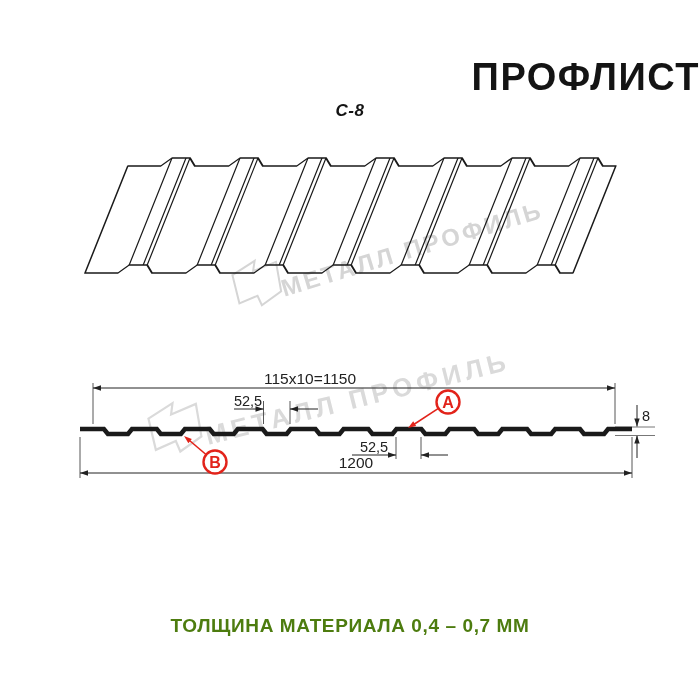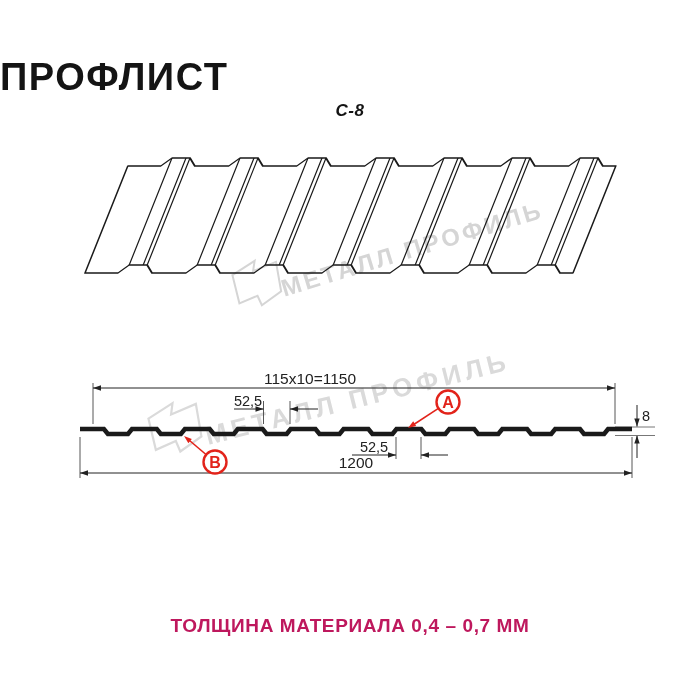--- a/index.html
+++ b/index.html
@@ -1,23 +1,23 @@
 <!DOCTYPE html>
 <html><head>
 <meta charset="utf-8">
 <style>
   html,body{margin:0;padding:0;background:#fff;}
   #page{position:relative;width:700px;height:700px;background:#ffffff;overflow:hidden;
         font-family:"Liberation Sans",sans-serif;}
-  .title{position:absolute;top:56px;left:0;width:700px;text-align:left;
+  .title{position:absolute;top:56px;left:0;width:700px;text-align:right;
          font-size:38px;font-weight:800;letter-spacing:1.5px;color:#141414;}
   .subtitle{position:absolute;top:101px;left:0;width:700px;text-align:center;
             font-size:17px;font-weight:700;letter-spacing:0.5px;color:#141414;font-style:italic;}
   .footer-note{position:absolute;top:615px;left:0;width:700px;text-align:center;
-               font-size:19px;font-weight:600;letter-spacing:0.6px;color:#be185d;}
+               font-size:19px;font-weight:600;letter-spacing:0.6px;color:#4d7c0f;}
   svg{position:absolute;top:0;left:0;}
   svg text{font-family:"Liberation Sans",sans-serif;}
   .dimtxt{font-size:15.5px;fill:#222;}
   .dimtxt-s{font-size:14.5px;fill:#222;}
   .callout-letter{font-size:16px;font-weight:700;fill:#e2231a;}
   .wm-text{font-weight:600;}
 </style>
 </head>
 <body>
 

